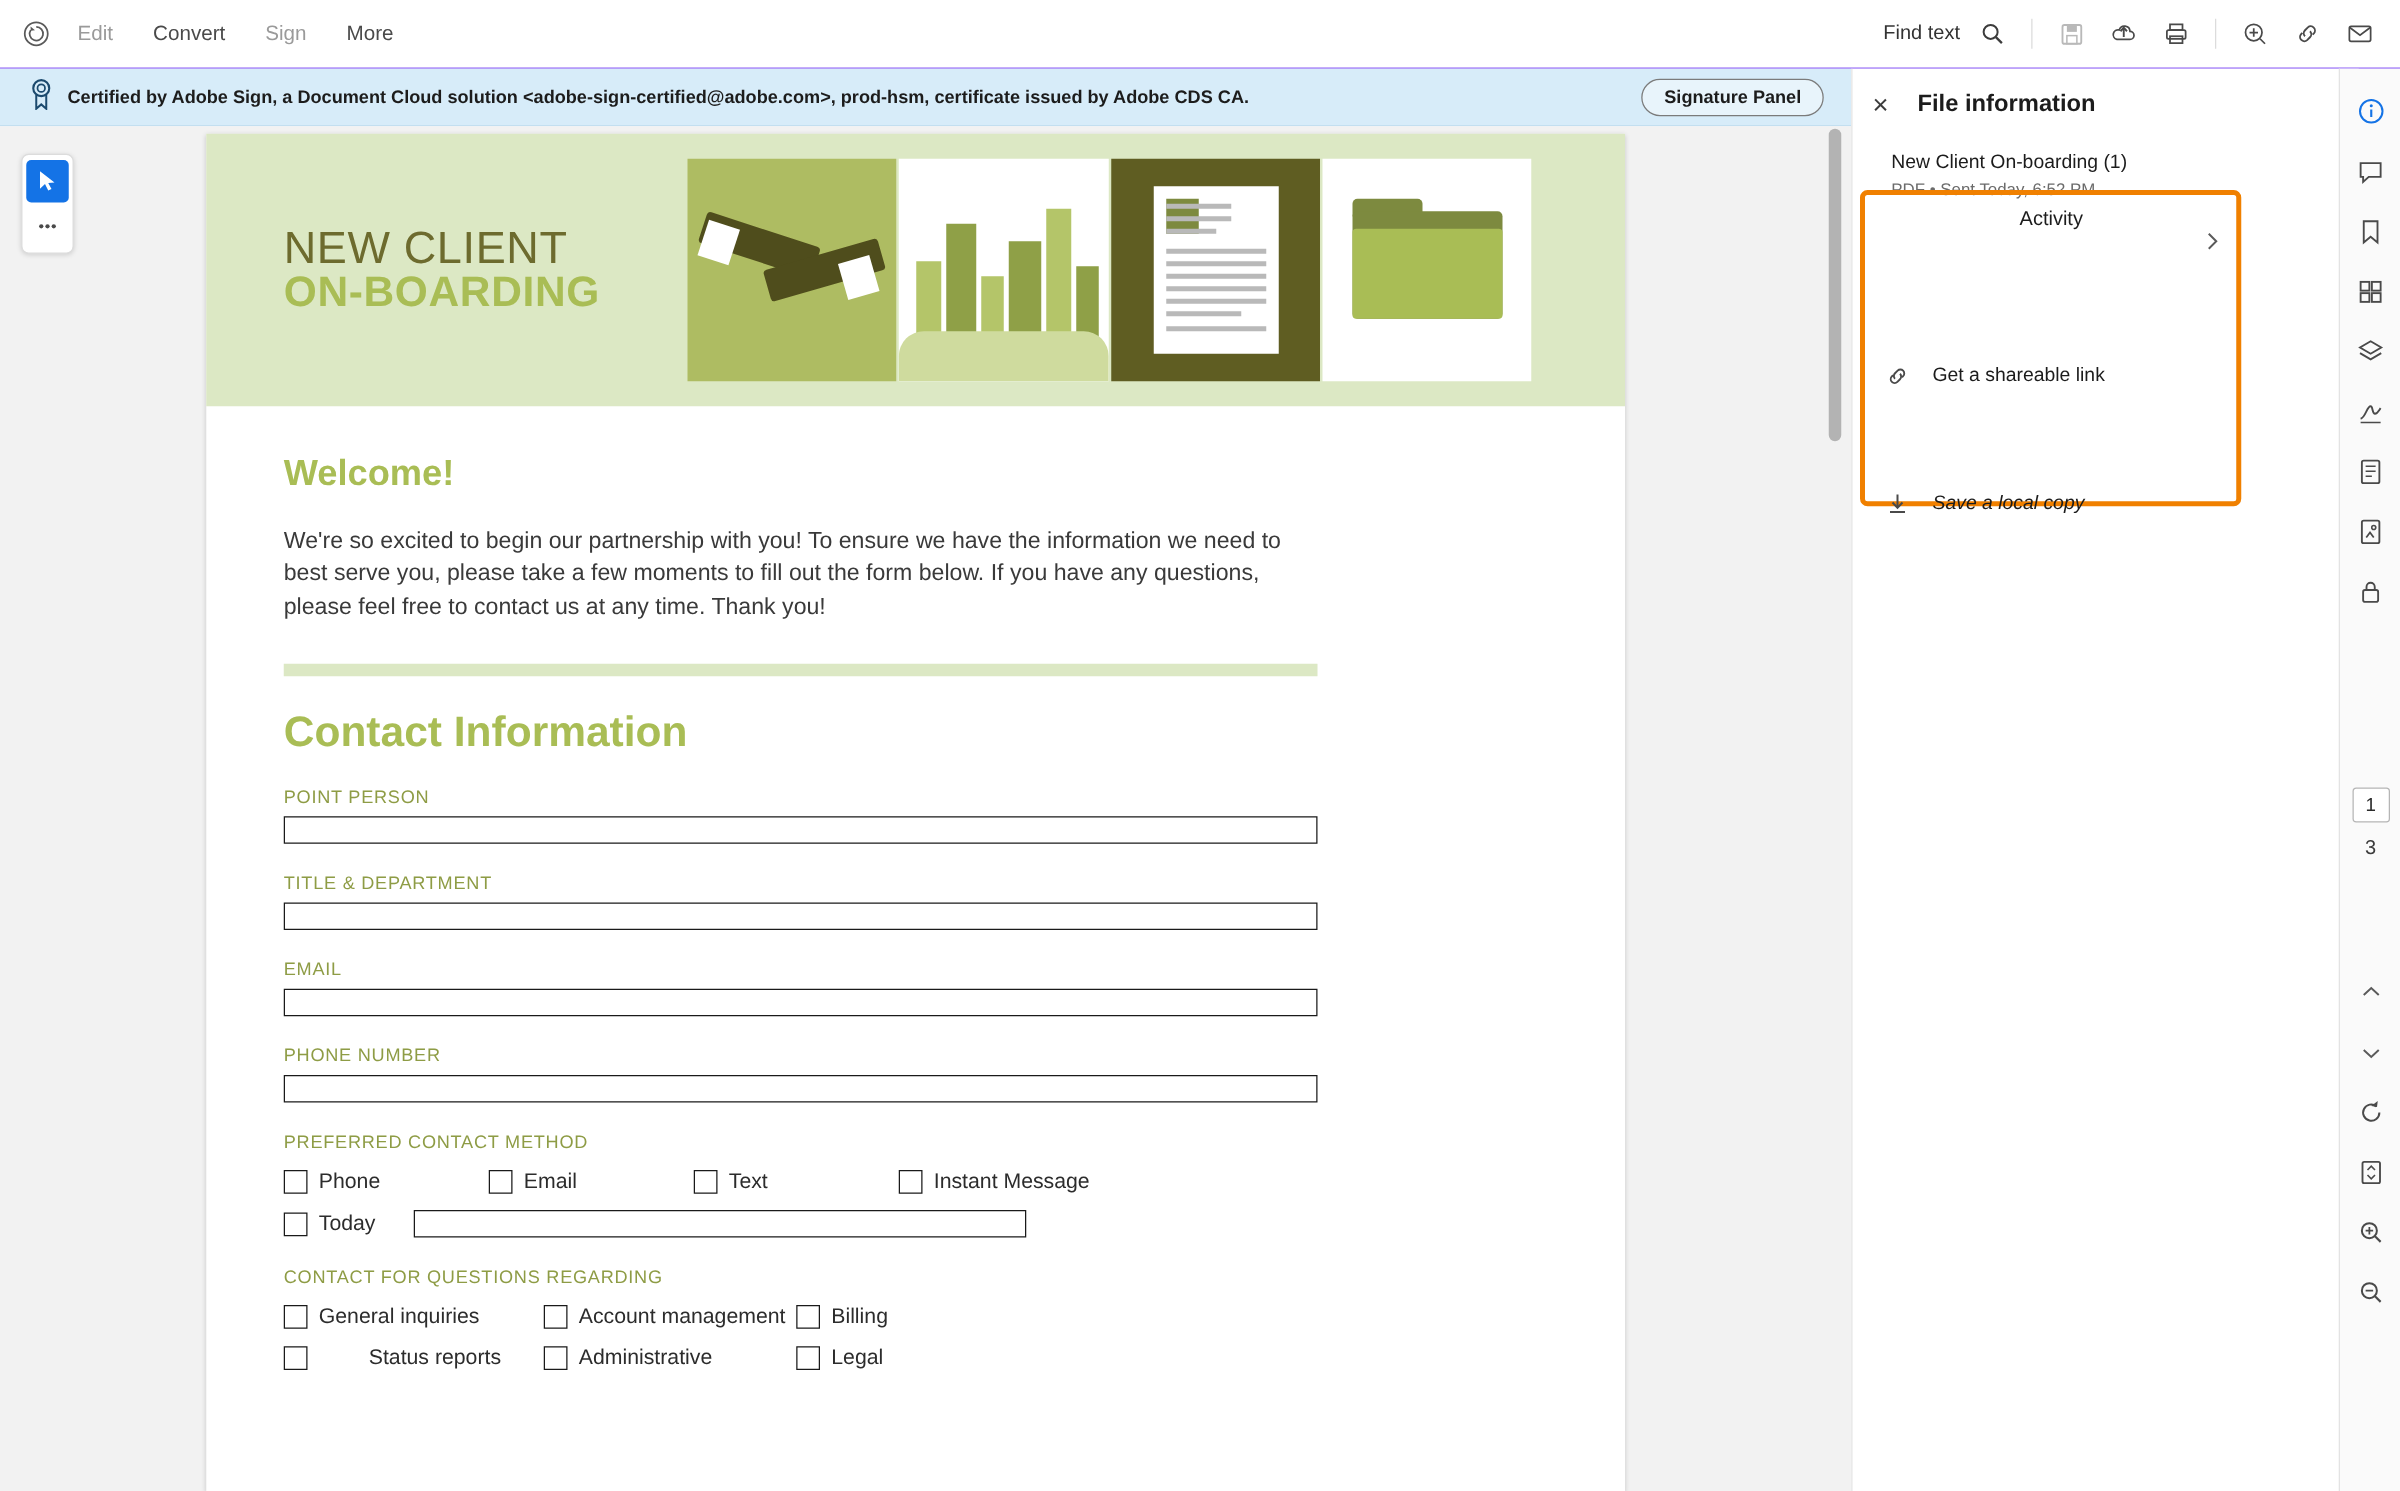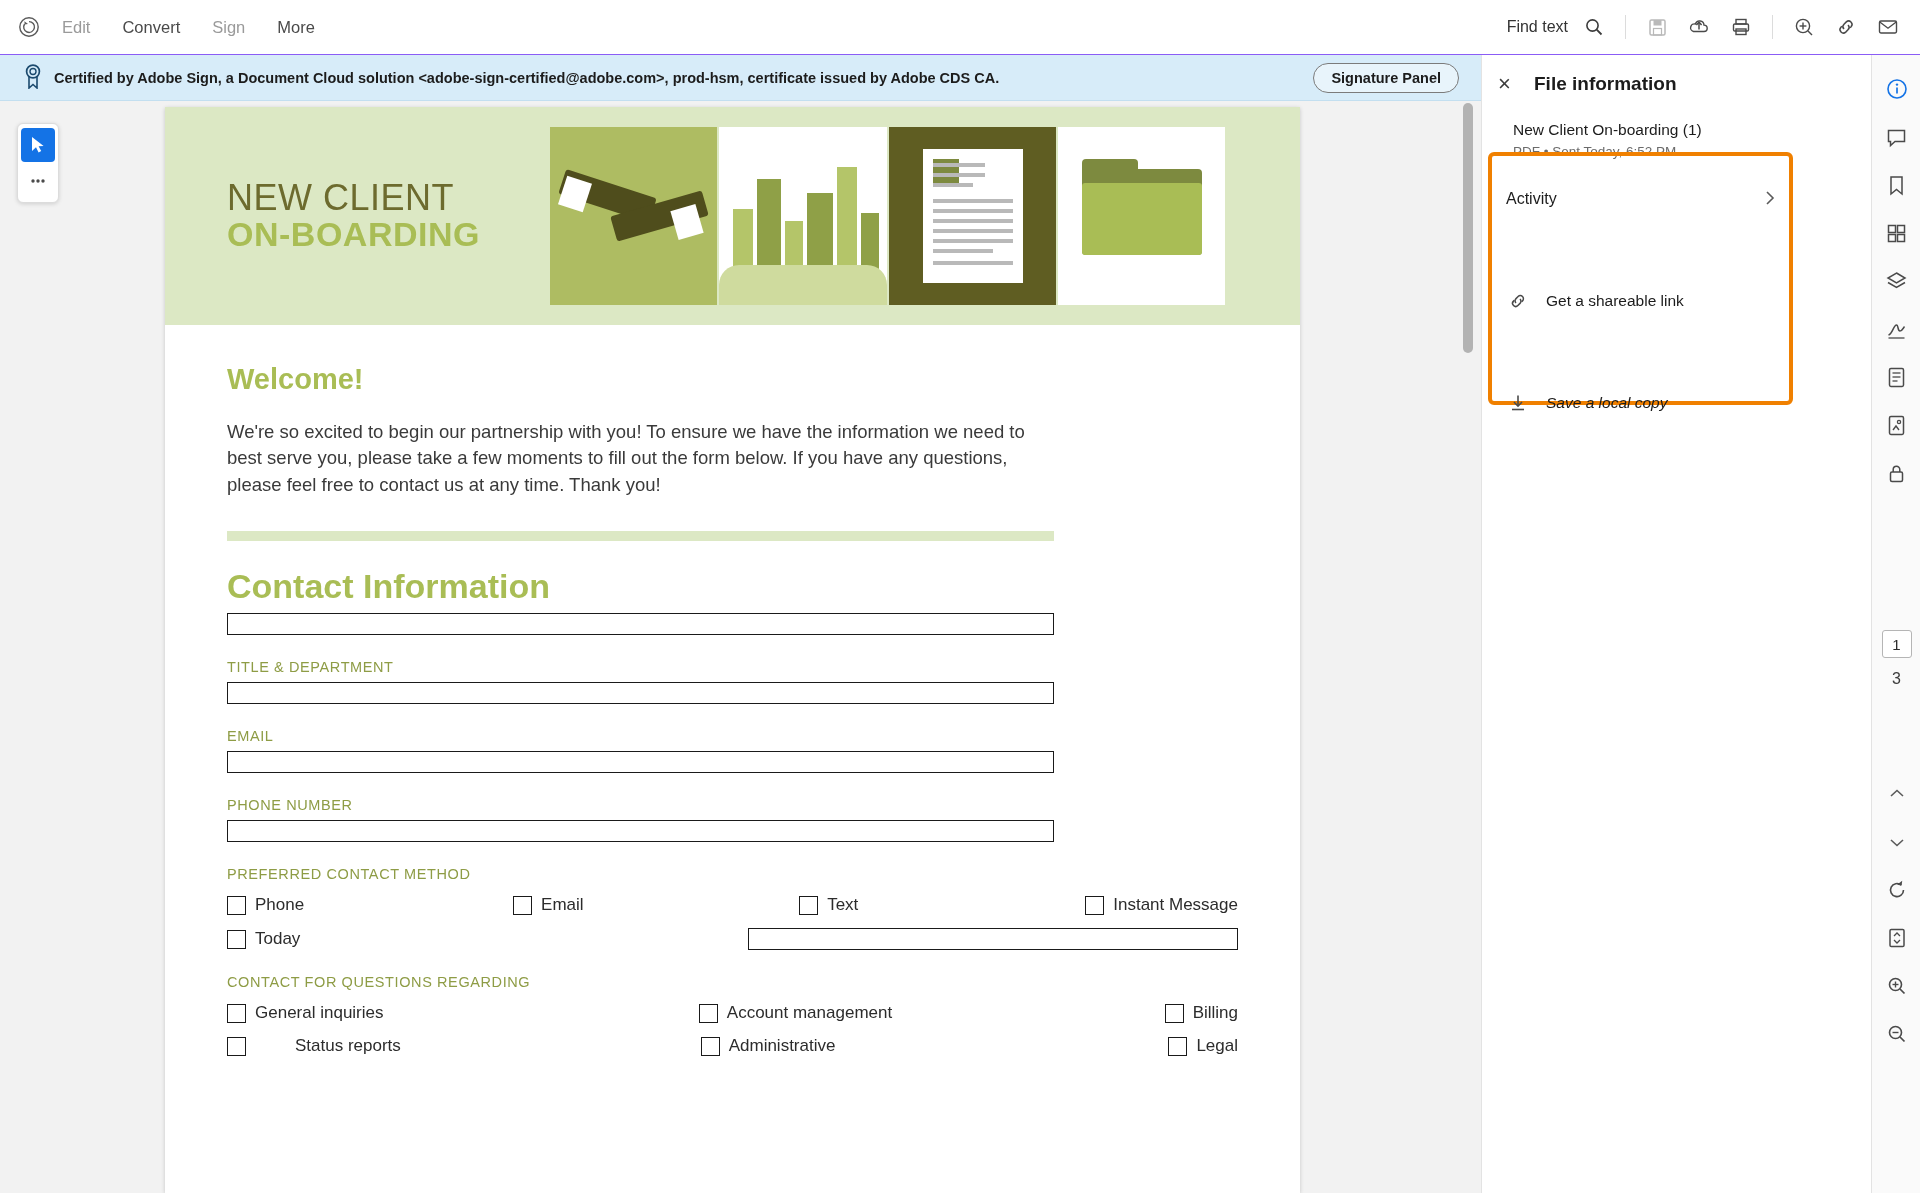--- a/index.html
+++ b/index.html
@@ -153,21 +153,21 @@
   .sec-title {
     font-size: 34px; color: #a9bd55; font-weight: bold; margin-top: 26px;
   }
   .flabel {
     font-size: 14.5px; color: #8e9c45; letter-spacing: .6px; margin-top: 24px; text-transform: uppercase;
   }
   .finput {
     margin-top: 7px; width: 827px; height: 22px; border: 1.6px solid #1a1a1a; background: #ffffff;
   }
   .finput.short { width: 490px; }
-  .cbrow { display: flex; margin-top: 13px; align-items: center; justify-content: space-between; }
+  .cbrow { display: flex; margin-top: 13px; align-items: center; }
   .cbcell { display: flex; align-items: center; }
   .cb {
     width: 19px; height: 19px; border: 1.6px solid #1a1a1a; background: #ffffff; flex: 0 0 auto;
   }
   .cbtext { font-size: 17px; color: #2c2c2c; margin-left: 9px; }
 
   
   .rightpanel {
     position: absolute; top: 55px; left: 1481px; width: 406px; height: 1138px;
     background: #ffffff; border-left: 1px solid #e3e3e3;
@@ -178,22 +178,22 @@
   }
   .rp-title { font-size: 19px; font-weight: bold; color: #1c1c1c; margin-left: 12px; }
   .rp-filename { font-size: 15.5px; color: #1c1c1c; margin: 26px 0 0 31px; }
   .rp-meta { font-size: 13.5px; color: #6b6b6b; margin: 5px 0 0 31px; }
 
   .highlight-box {
     position: absolute; top: 97px; left: 6px; width: 305px; height: 253px;
     border: 4px solid #f08000; border-radius: 6px;
   }
   .activity-row {
-    position: absolute; top: 124px; left: 24px; width: 270px; height: 40px;
-    display: flex; align-items: center; cursor: pointer;
+    position: absolute; top: 112px; left: 24px; width: 270px; height: 40px;
+    display: flex; align-items: center; cursor: pointer; flex-direction: column;
   }
   .activity-label { font-size: 16px; color: #1c1c1c; }
   .chev { margin-left: auto; color: #5a5a5a; font-size: 15px; }
   .rp-item {
     position: absolute; left: 24px; width: 272px; height: 38px;
     display: flex; align-items: center; cursor: pointer;
   }
   .rp-item .ic { width: 24px; display: flex; justify-content: center; color: #4a4a4a; }
   .rp-item .lb { font-size: 15.5px; color: #1c1c1c; margin-left: 16px; }
 
@@ -360,20 +360,21 @@
         </div>
       </div>
     </div>
 
     <div class="body-pad">
       <div class="welcome">Welcome!</div>
       <div class="intro">We're so excited to begin our partnership with you! To ensure we have the information we need to best serve you, please take a few moments to fill out the form below. If you have any questions, please feel free to contact us at any time. Thank you!</div>
       <div class="divider"></div>
       <div class="sec-title">Contact Information</div>
 
+      <div class="flabel">POINT PERSON</div>
       <div class="finput"></div>
 
       <div class="flabel">TITLE &amp; DEPARTMENT</div>
       <div class="finput"></div>
 
       <div class="flabel">EMAIL</div>
       <div class="finput"></div>
 
       <div class="flabel">PHONE NUMBER</div>
       <div class="finput"></div>

